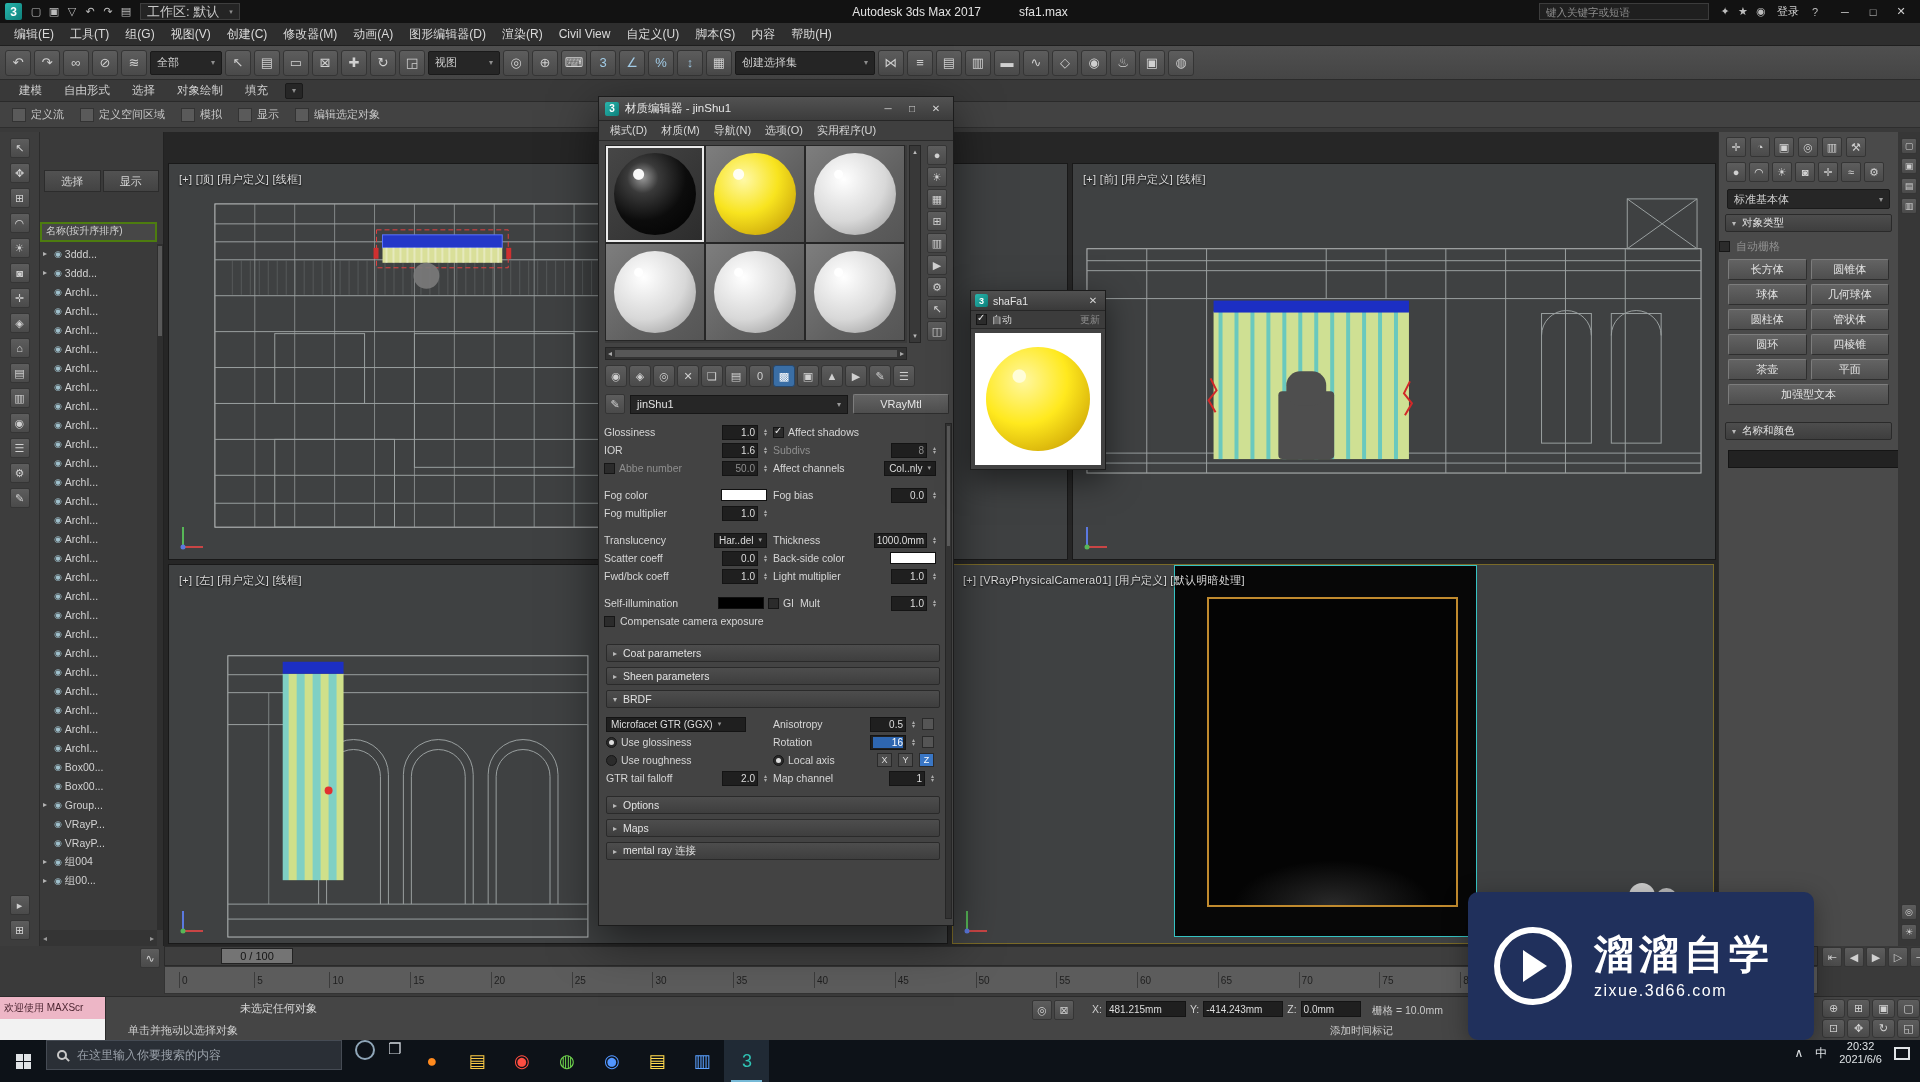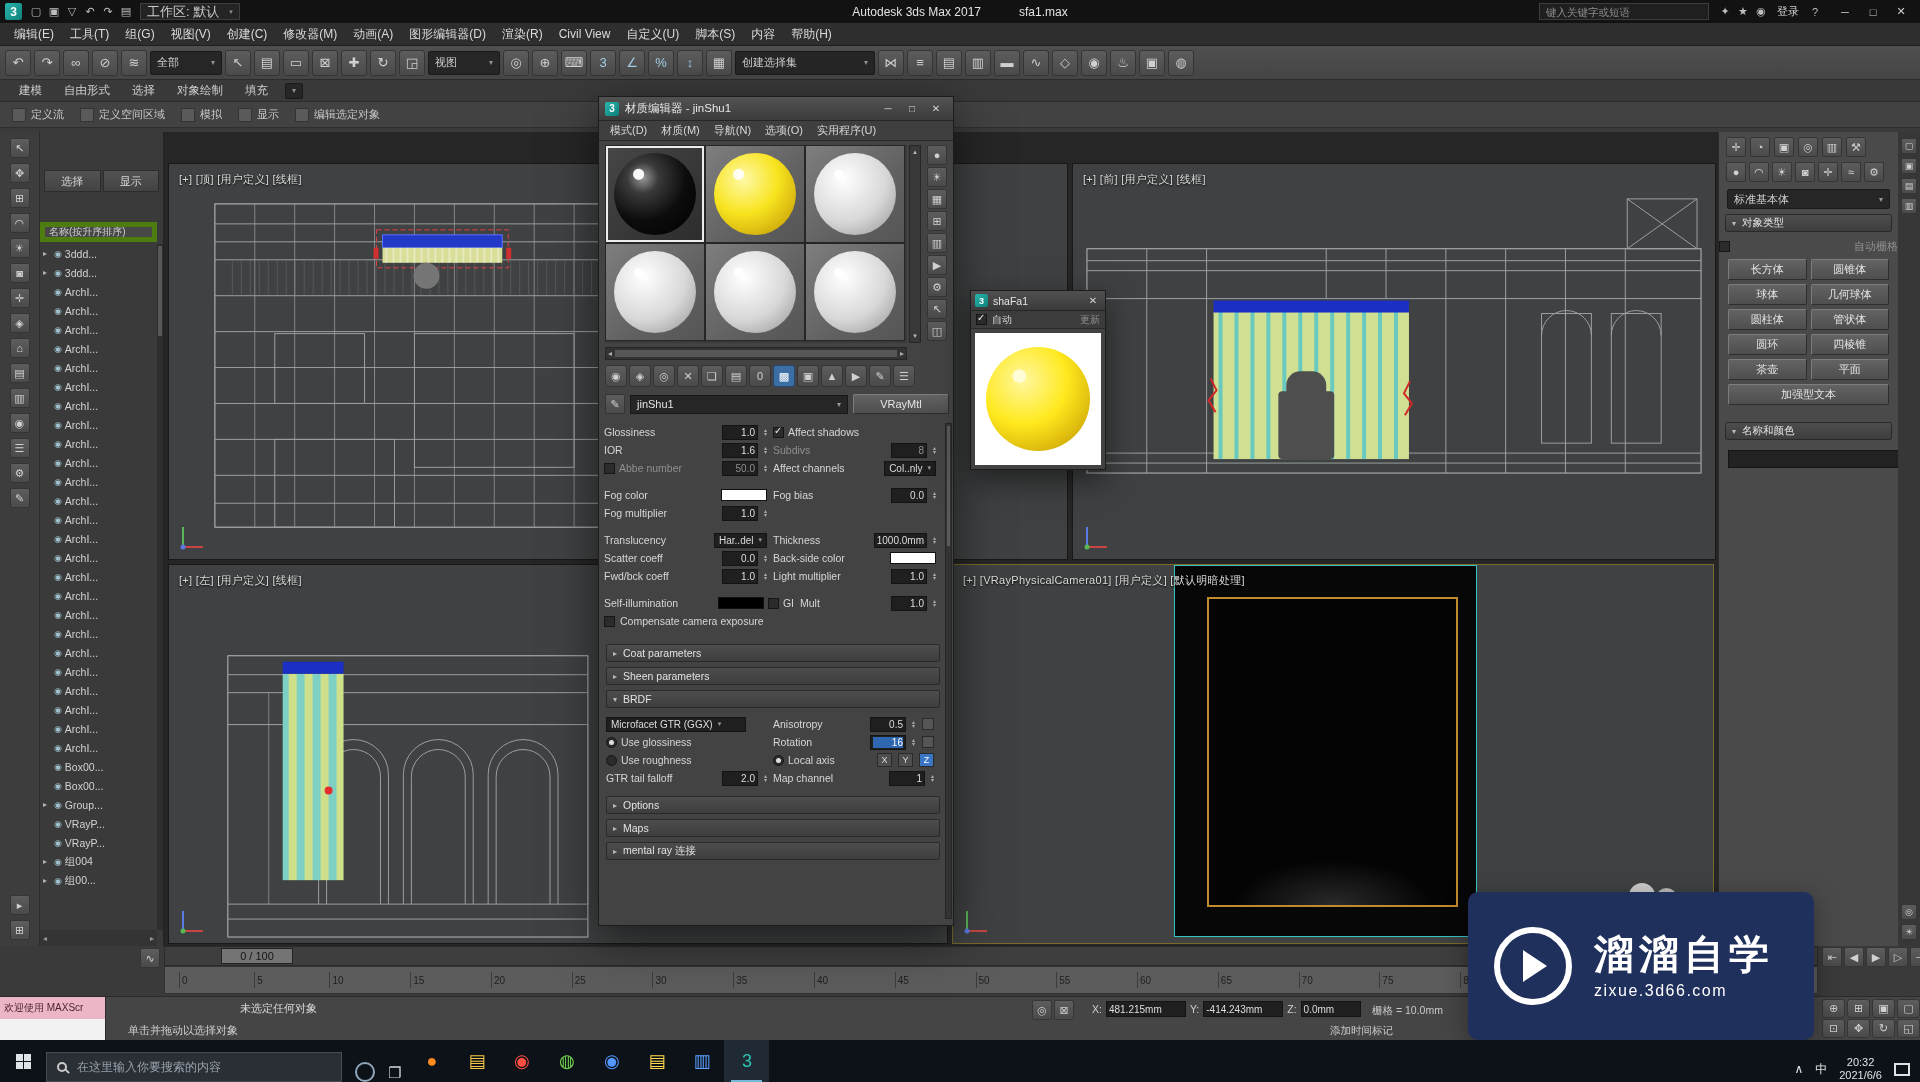--- a/index.html
+++ b/index.html
@@ -71,21 +71,21 @@
 .r2item{display:flex;align-items:center;gap:5px;font-size:11px;color:#c8c8c8}
 .r2item .bx{width:14px;height:14px;background:#5a5a5a;border:1px solid #333;flex:none}
 
 
 #leftstrip{position:absolute;left:0;top:132px;width:40px;height:814px;background:#3d3d3d;border-right:1px solid #2c2c2c;
  display:flex;flex-direction:column;align-items:center;gap:5px;padding:6px 0}
 #leftstrip .bottom{margin-top:auto;display:flex;flex-direction:column;gap:5px;align-items:center}
 #explorer{position:absolute;left:40px;top:132px;width:124px;height:814px;background:#3a3a3a;border-right:1px solid #222}
 .xtabs{position:absolute;left:4px;top:38px;right:4px;height:22px;display:flex;gap:2px}
 .xtab{flex:1;background:linear-gradient(#525252,#434343);border:1px solid #2c2c2c;font-size:11px;color:#d8d8d8;display:flex;align-items:center;justify-content:center}
-.xhdr{position:absolute;left:0;top:90px;right:6px;height:20px;background:#474747;border:5px solid #4d7c0f;font-size:10px;color:#d0d0d0;display:flex;align-items:center;padding:0 4px;white-space:nowrap;overflow:hidden}
+.xhdr{position:absolute;left:0;top:90px;right:6px;height:20px;background:#474747;border:2px solid #4d7c0f;font-size:10px;color:#d0d0d0;display:flex;padding:0 4px;white-space:nowrap;overflow:hidden}
 .xlist{position:absolute;left:0;top:112px;right:6px;bottom:16px;overflow:hidden}
 .xrow{height:19px;display:flex;align-items:center;gap:3px;padding-left:3px;font-size:10.5px;color:#d2d2d2;white-space:nowrap}
 .xrow .tri{width:8px;font-size:8px;color:#b5b5b5;flex:none}
 .xrow .oicon{color:#9fc0cc;font-size:9px;flex:none}
 .xrow .oicon::before{content:"◉"}
 .xvs{position:absolute;right:0;top:112px;bottom:16px;width:6px;background:#2e2e2e}
 .xvs::after{content:"";position:absolute;left:1px;right:1px;top:2px;height:90px;background:#585858}
 .xhs{position:absolute;left:0;right:6px;bottom:0;height:16px;background:#343434;display:flex;align-items:center;justify-content:space-between;padding:0 3px;font-size:8px;color:#999}
 
 
@@ -103,21 +103,21 @@
 .cam-f{position:absolute;left:280px;top:295px;width:200px;height:45px;background:radial-gradient(ellipse at 50% 100%,#2a2a2a,transparent 70%)}
 .cam-c1{position:absolute;left:676px;top:318px;width:26px;height:26px;border-radius:50%;background:#dcdcdc;opacity:.9}
 .cam-c2{position:absolute;left:703px;top:323px;width:21px;height:21px;border-radius:50%;background:#cfcfcf;opacity:.85}
 
 
 #cmdpanel{position:absolute;left:1718px;top:132px;width:180px;height:814px;background:#4a4a4a;border-left:1px solid #2a2a2a}
 .cp-tabs{display:flex;gap:4px;padding:5px 7px 2px}
 .cp-cats{display:flex;gap:3px;padding:3px 7px 2px}
 .cpdd{margin:5px 8px;height:20px}
 .cp-roll{margin:5px 6px}
-.autogrid{display:flex;align-items:center;gap:6px;justify-content:space-between;height:18px;font-size:11px;color:#a9a9a9}
+.autogrid{display:flex;align-items:center;gap:6px;justify-content:flex-start;height:18px;font-size:11px;color:#a9a9a9}
 .cp-grid{display:grid;grid-template-columns:1fr 1fr;gap:4px;padding:4px 9px}
 .cp-btn{height:21px}
 .cp-wide{margin:0 9px;height:21px}
 .namerow{display:flex;gap:5px;padding:5px 9px;align-items:center}
 .namefield{flex:1;height:18px;background:#222;border:1px solid #151515}
 .colorsw{width:20px;height:18px;background:#8e1c28;border:1px solid #111;flex:none}
 #rightstrip{position:absolute;left:1898px;top:132px;width:22px;height:814px;background:#373737;display:flex;flex-direction:column;align-items:center;gap:4px;padding:6px 0}
 #rightstrip .bottom{margin-top:auto;display:flex;flex-direction:column;gap:4px}
 
 
@@ -138,21 +138,21 @@
 .sb-prompt{position:absolute;left:128px;top:26px;font-size:11px;color:#cfcfcf}
 .sb-icons{position:absolute;left:1032px;top:3px;display:flex;gap:2px}
 .sb-coords{position:absolute;left:1092px;top:4px;display:flex;align-items:center;gap:4px;font-size:10.5px;color:#cfcfcf}
 .sb-coords .nf{height:16px;width:80px}
 .sb-grid{position:absolute;left:1372px;top:7px;font-size:10.5px;color:#c9c9c9}
 .sb-timetag{position:absolute;left:1330px;top:27px;font-size:10.5px;color:#c9c9c9}
 #navcluster{position:absolute;left:1822px;top:2px;display:grid;grid-template-columns:repeat(4,24px);gap:1px}
 #navcluster .ic{width:23px;height:19px;font-size:11px}
 
 
-#taskbar{position:absolute;left:0;top:1040px;width:1920px;height:42px;background:#0d1218;display:flex;align-items:flex-end;z-index:70}
+#taskbar{position:absolute;left:0;top:1040px;width:1920px;height:42px;background:#0d1218;display:flex;align-items:flex-start;z-index:70}
 .tstart{width:46px;height:42px;display:flex;align-items:center;justify-content:center}
 .winlogo{display:grid;grid-template-columns:7px 7px;gap:1px}
 .winlogo i{width:7px;height:7px;background:#dfe3e6}
 .tsearch{width:296px;height:30px;background:#2a2f36;border:1px solid #454b54;display:flex;align-items:center;gap:8px;padding:0 10px}
 .tsearch input{background:transparent;color:#aeb4bc;font-size:12px;width:100%}
 .tsearch input::placeholder{color:#9aa1aa}
 .mag{width:10px;height:10px;border:2px solid #c9c9c9;border-radius:50%;position:relative;flex:none}
 .mag::after{content:"";position:absolute;width:6px;height:2px;background:#c9c9c9;transform:rotate(45deg);right:-5px;bottom:-2px}
 .cort{width:20px;height:20px;border:2px solid #8fa6b8;border-radius:50%;margin:0 13px;flex:none}
 .tview{font-size:15px;color:#cfd4da;margin-right:8px}

